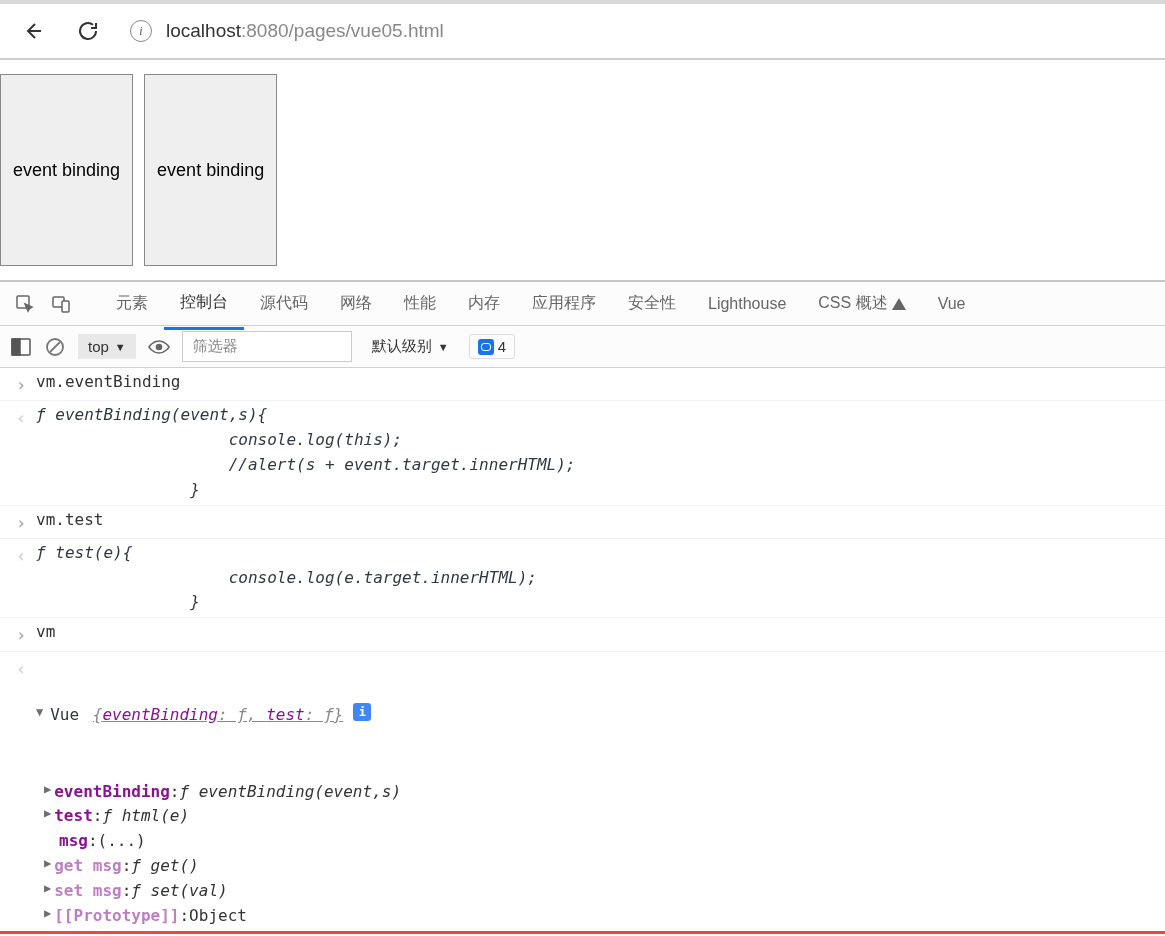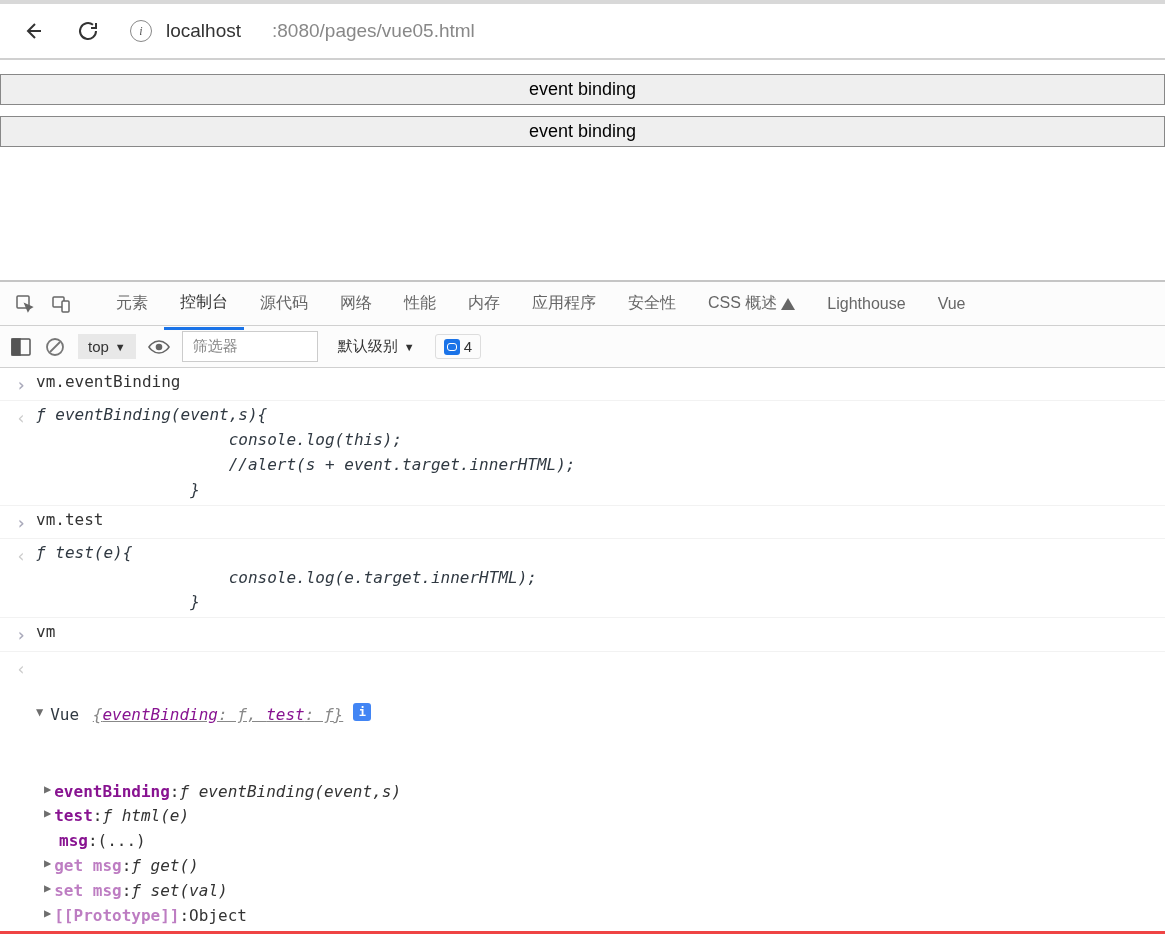--- a/index.html
+++ b/index.html
@@ -3,41 +3,41 @@
   <meta charset="utf-8">
   <style>
     * { margin: 0; padding: 0; box-sizing: border-box; }
     body { font-family: -apple-system, "Segoe UI", Arial, sans-serif; font-size: 14px; background: #fff; color: #333; width: 1165px; }
     
     
     .browser-bar { height: 60px; display: flex; align-items: center; padding: 0 18px; gap: 28px; border-bottom: 2px solid #d0d0d0; background: #fff; border-top: 4px solid #d8d8d8; }
     .nav-arrow { width: 28px; height: 28px; display:flex;align-items:center;justify-content:center; }
     .nav-arrow svg { width:24px; height:24px; }
     .url-bar { display:flex; align-items:center; gap:14px; flex:1; font-size:19px; color:#333; }
-    .url-host-dim { color:#888;margin-left:31px; }
+    .url-host-dim { color:#888; }
     .info-circle { width:22px;height:22px;border:1.5px solid #888;border-radius:50%;display:flex;align-items:center;justify-content:center;font-size:12px;color:#555;font-family:Georgia,serif;font-style:italic;}
     
     
-    .page-content { padding: 14px 0; height: 220px; background:#fff; display:flex; gap:11px;flex-direction:column; }
+    .page-content { padding: 14px 0; height: 220px; background:#fff; display:flex; gap:11px; }
     .page-btn { padding: 4px 12px; font-size:18px; border:1px solid #888; background:#efefef; font-family:Arial; cursor:default; }
     
     
     .devtools { border-top: 2px solid #c5c5c5; background:#fff; }
     .dt-tabs { display:flex; align-items:center; height:44px; border-bottom:1px solid #d0d0d0; padding:0 14px; gap:0; background:#fcfcfc; }
     .dt-icon { width:22px;height:22px; display:flex;align-items:center;justify-content:center;margin-right:14px; }
     .dt-tab { padding: 0 16px; height:52px; display:flex;align-items:center; font-size:16px; color:#666; cursor:default; }
     .dt-tab.active { color:#333; border-bottom:3px solid #1a73e8; }
     .css-warn { display:inline-block;width:0;height:0;border-left:7px solid transparent;border-right:7px solid transparent;border-bottom:12px solid #666;margin-left:4px; }
     
     
     .console-bar { display:flex; align-items:center; height:42px; border-bottom:1px solid #d0d0d0; padding:0 10px; gap:12px; background:#fcfcfc; }
     .cb-icon { width:22px;height:22px;display:flex;align-items:center;justify-content:center; }
     .ctx-select { background:#e8e8e8; padding:4px 10px; border-radius:0; display:flex;align-items:center;gap:6px;font-size:15px; }
     .eye-icon { width:22px;height:22px;display:flex;align-items:center;justify-content:center;}
-    .filter-input { border:1px solid #ccc; padding:5px 10px; width:136px; font-size:15px; color:#888; background:#fff; }
+    .filter-input { border:1px solid #ccc; padding:5px 10px; width:170px; font-size:15px; color:#888; background:#fff; }
     .level-select { display:flex;align-items:center;gap:6px;font-size:15px;padding:0 8px; }
     .msg-count { display:flex;align-items:center;gap:4px;border:1px solid #ddd;padding:3px 8px;border-radius:3px;font-size:15px; }
     .msg-bubble { width:16px;height:16px;background:#1a73e8;border-radius:3px;display:flex;align-items:center;justify-content:center;}
     .msg-bubble::before{content:"";width:8px;height:6px;border:1.5px solid #fff;border-radius:3px;}
     
     
     .console-body { font-family: Consolas, Menlo, monospace; font-size: 16px; line-height:1.55; }
     .row { display:flex; padding:2px 10px 2px 16px; border-bottom:1px solid #f2f2f2; }
     .row.noborder { border-bottom:none; }
     .gutter { width:20px; flex-shrink:0; color:#bbb; display:flex; padding-top:2px; }
@@ -102,25 +102,25 @@
     </div>
     <div style="width:14px"></div>
     <div class="dt-tab">元素</div>
     <div class="dt-tab active">控制台</div>
     <div class="dt-tab">源代码</div>
     <div class="dt-tab">网络</div>
     <div class="dt-tab">性能</div>
     <div class="dt-tab">内存</div>
     <div class="dt-tab">应用程序</div>
     <div class="dt-tab">安全性</div>
+    <div class="dt-tab">Lighthouse</div>
     <div class="dt-tab">
         <span>CSS 概述</span>
         <span class="css-warn"></span>
       </div>
-    <div class="dt-tab">Lighthouse</div>
     <div class="dt-tab">Vue</div>
   </div>
 
   <div class="console-bar">
     <div class="cb-icon">
       <svg width="20" height="18" viewBox="0 0 20 18" fill="none" stroke="#555" stroke-width="1.5">
           <rect x="1" y="1" width="18" height="16" rx="1"></rect>
           <rect x="1" y="1" width="8" height="16" fill="#555"></rect>
         </svg>
     </div>

